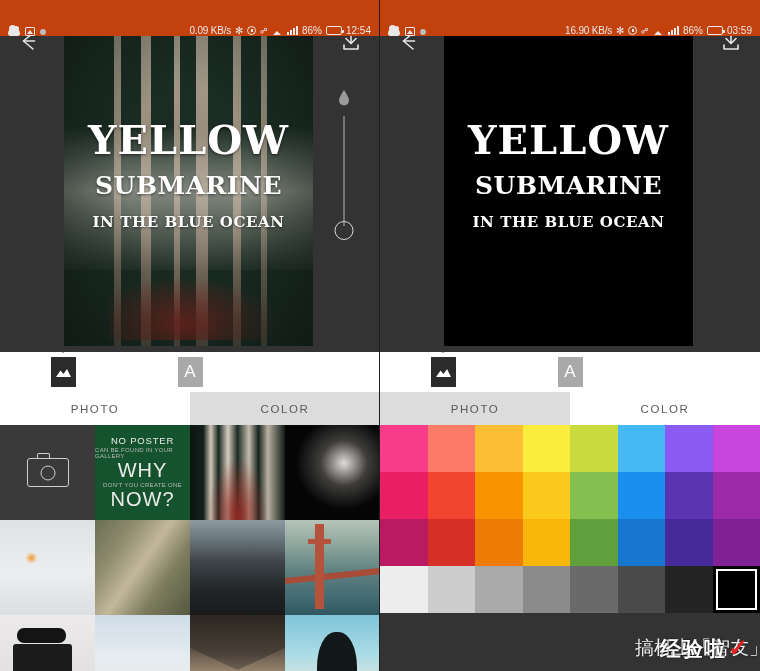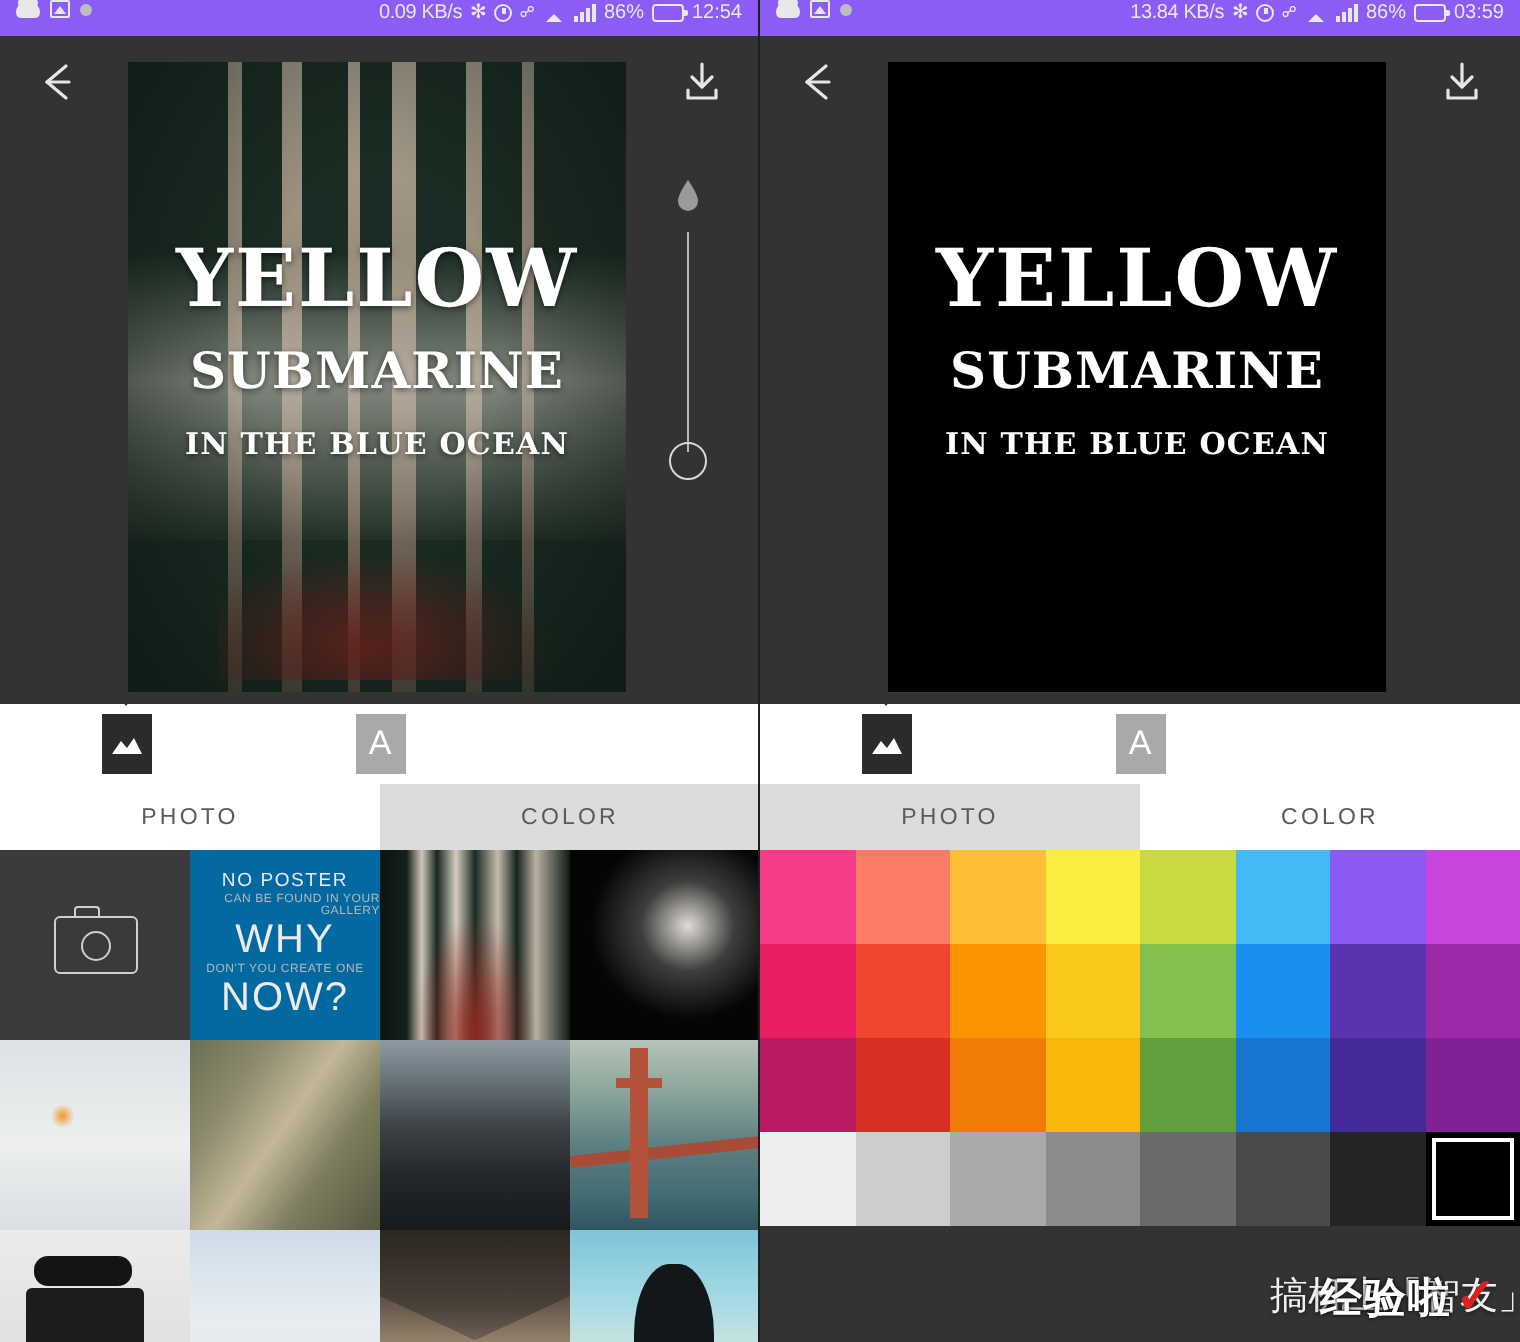--- a/index.html
+++ b/index.html
@@ -8,22 +8,22 @@
     background: #2d2d2d;
     font-family: "Liberation Sans", sans-serif;
     overflow: hidden;
   }
   .screens { display: flex; width: 760px; height: 671px; }
   .screen { width: 380px; height: 671px; position: relative; background: #333333; overflow: hidden; }
   .screen.left { border-right: 1px solid #1f1f1f; }
 
   
   .statusbar {
-    height: 18px; background: #8b5cf6; color: #e8e8e8;
-    display: flex; align-items: flex-start; font-size: 10px;
+    height: 36px; background: #c2410c; color: #e8e8e8;
+    display: flex; align-items: flex-end; font-size: 10px;
     padding: 0 8px; position: relative; z-index: 5;
   }
   .sb-left { display: flex; align-items: center; gap: 5px; }
   .sb-right { margin-left: auto; display: flex; align-items: center; gap: 4px; font-size: 10px; }
   .sb-icon { display: inline-flex; align-items: center; justify-content: center; }
   .cloud-ico { width: 12px; height: 8px; background: #e8e8e8; border-radius: 6px 6px 3px 3px; position: relative; }
   .cloud-ico:before { content:""; position:absolute; width:7px; height:7px; background:#e8e8e8; border-radius:50%; left:1px; top:-3px;}
   .cloud-ico:after { content:""; position:absolute; width:5px; height:5px; background:#e8e8e8; border-radius:50%; right:1px; top:-2px;}
   .pic-ico { width: 10px; height: 9px; border: 1.2px solid #e8e8e8; border-radius: 1px; position: relative; }
   .pic-ico:after { content:""; position:absolute; left:1px; bottom:1px; width:0; height:0;
@@ -105,22 +105,22 @@
   
   .content { position:absolute; top:425px; left:0; width:380px; height:246px; overflow:hidden; }
   .pgrid { display:grid; grid-template-columns:repeat(4,95px); grid-auto-rows:95px; }
   .cell { width:95px; height:95px; position:relative; overflow:hidden; background:#3a3a3a; }
   .cell.camera { background:#3a3a3a; display:flex; align-items:center; justify-content:center; }
   .cam-ico { width:42px; height:29px; border:1.8px solid #cfcfcf; border-radius:3px; position:relative; }
   .cam-ico:before { content:""; position:absolute; left:50%; top:50%; transform:translate(-50%,-50%);
      width:13px;height:13px;border:1.8px solid #cfcfcf;border-radius:50%; }
   .cam-ico:after { content:""; position:absolute; left:9px; top:-6px; width:11px; height:5px;
      border:1.8px solid #cfcfcf; border-bottom:none; border-radius:2px 2px 0 0; }
-  .cell.noposter { background:#0369a1; display:flex; flex-direction:column; align-items:center; justify-content:center;
-     font-family:"Liberation Sans",sans-serif; color:#eceaea; text-align:right; }
+  .cell.noposter { background:#14532d; display:flex; flex-direction:column; align-items:center; justify-content:center;
+     font-family:"Liberation Sans",sans-serif; color:#eceaea; text-align:left; }
   .np-s { font-size:9.5px; letter-spacing:.8px; font-weight:300; }
   .np-t { font-size:6px; letter-spacing:.3px; color:#b9b9b9; margin:1px 0; }
   .np-b { font-size:20px; letter-spacing:1px; font-weight:300; line-height:1.05; }
 
   .thumb-forest { background:
      radial-gradient(ellipse at 50% 95%, rgba(150,40,32,.9) 0%, rgba(60,28,24,0) 45%),
      linear-gradient(90deg,#0c1410 0%,#13201a 14%,#cfc6b8 22%,#182620 30%,#d6cdbf 40%,#1b2b23 50%,#c4bbad 62%,#16241d 72%,#b9b0a2 82%,#101a15 100%); }
   .thumb-violin { background:
      radial-gradient(ellipse at 62% 40%, rgba(235,232,228,.95) 0%, rgba(120,118,115,.5) 28%, rgba(0,0,0,0) 58%),
      #050505; }
@@ -329,21 +329,21 @@
             <span class="cloud-ico"></span>
           </span>
         <span class="sb-icon">
             <span class="pic-ico"></span>
           </span>
         <span class="sb-icon">
             <span class="dot-ico"></span>
           </span>
       </div>
       <div class="sb-right">
-        <span class="net-speed">13.84 KB/s</span>
+        <span class="net-speed">16.90 KB/s</span>
         <span class="bt-ico">✻</span>
         <span class="sb-icon">
             <span class="alarm-ico"></span>
           </span>
         <span class="key-ico">⚯</span>
         <span class="sb-icon">
             <span class="wifi-ico"></span>
           </span>
         <span class="sb-icon">
             <span class="sig-ico">

